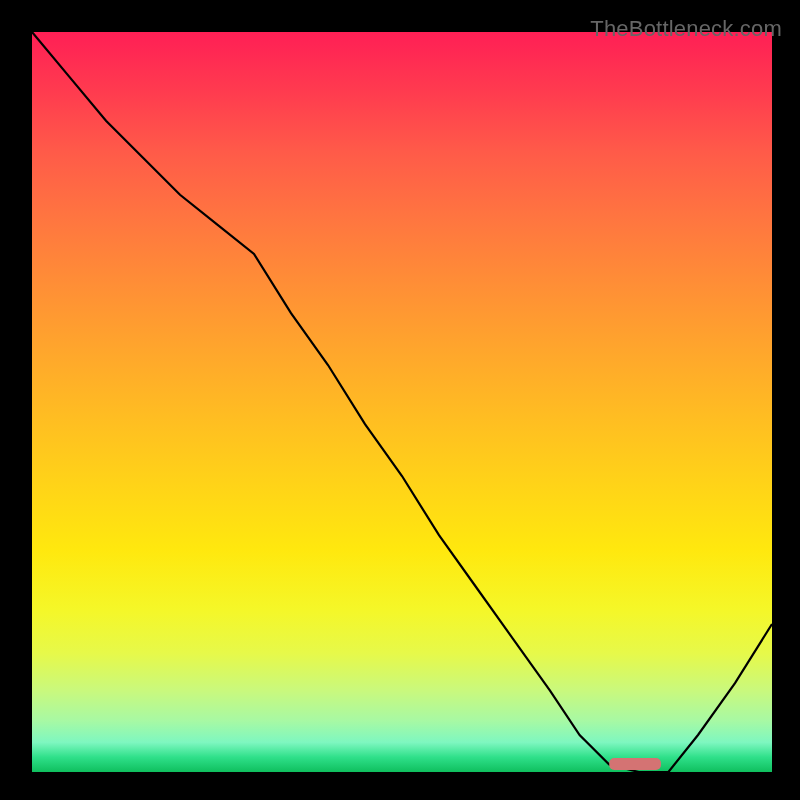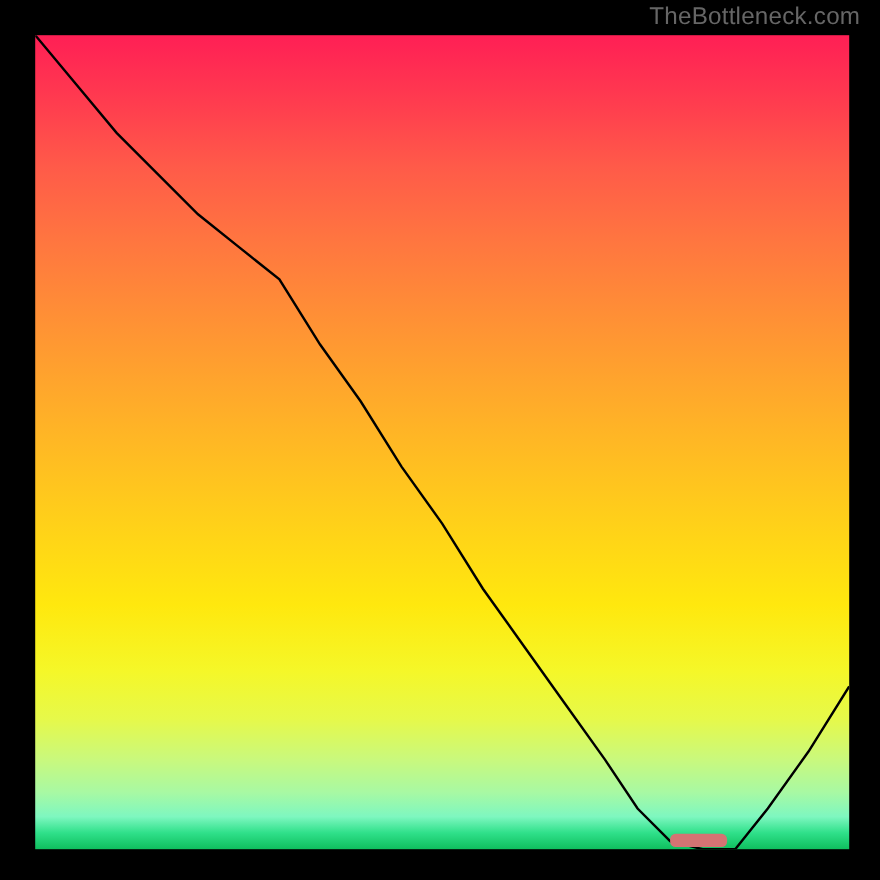--- a/index.html
+++ b/index.html
@@ -47,21 +47,21 @@
   .overlay-svg {
     position: absolute;
     left: 32px;
     top: 32px;
     width: 740px;
     height: 740px;
     pointer-events: none;
   }
   .watermark {
     position: absolute;
-    top: 2px;
+    top: 16px;
     right: 18px;
     color: #666;
     font-size: 22px;
     font-weight: 500;
     letter-spacing: 0.2px;
   }
 </style>
 </head>
 <body>
 

